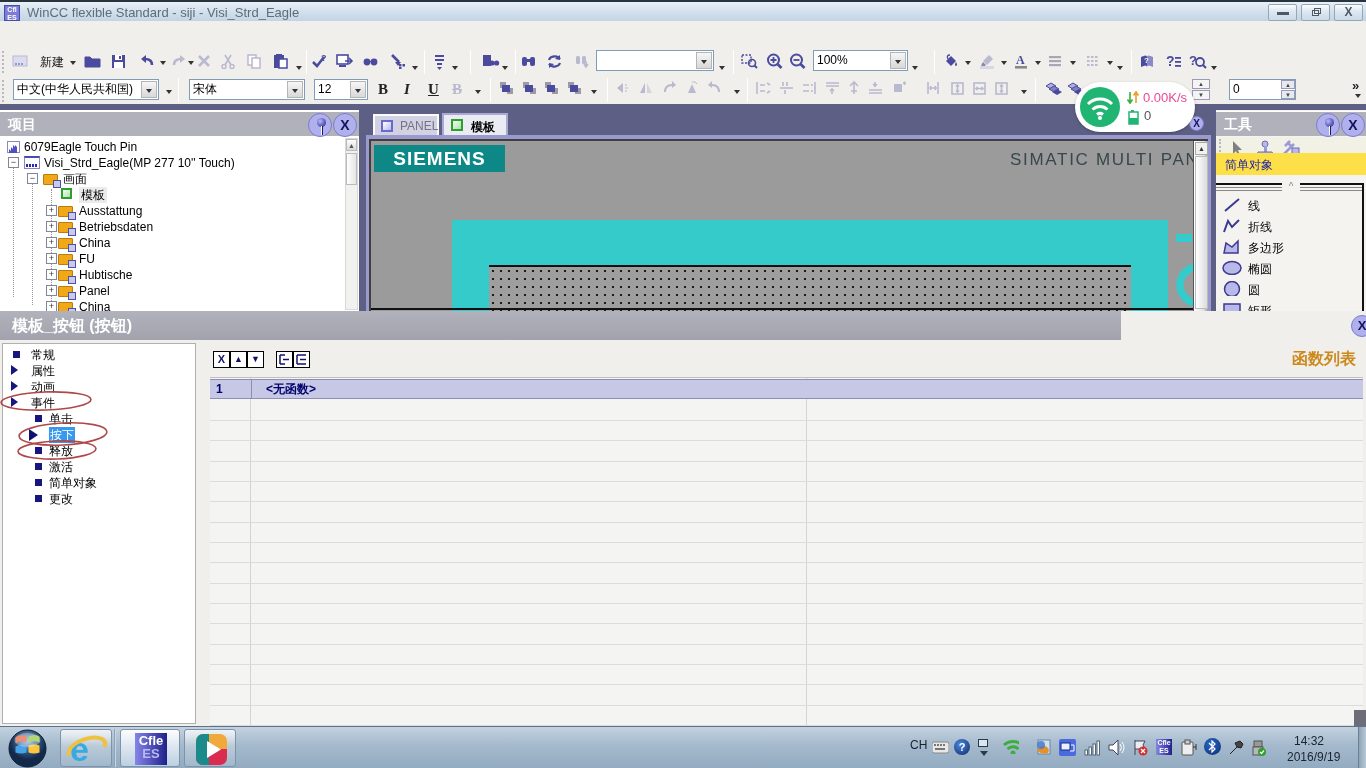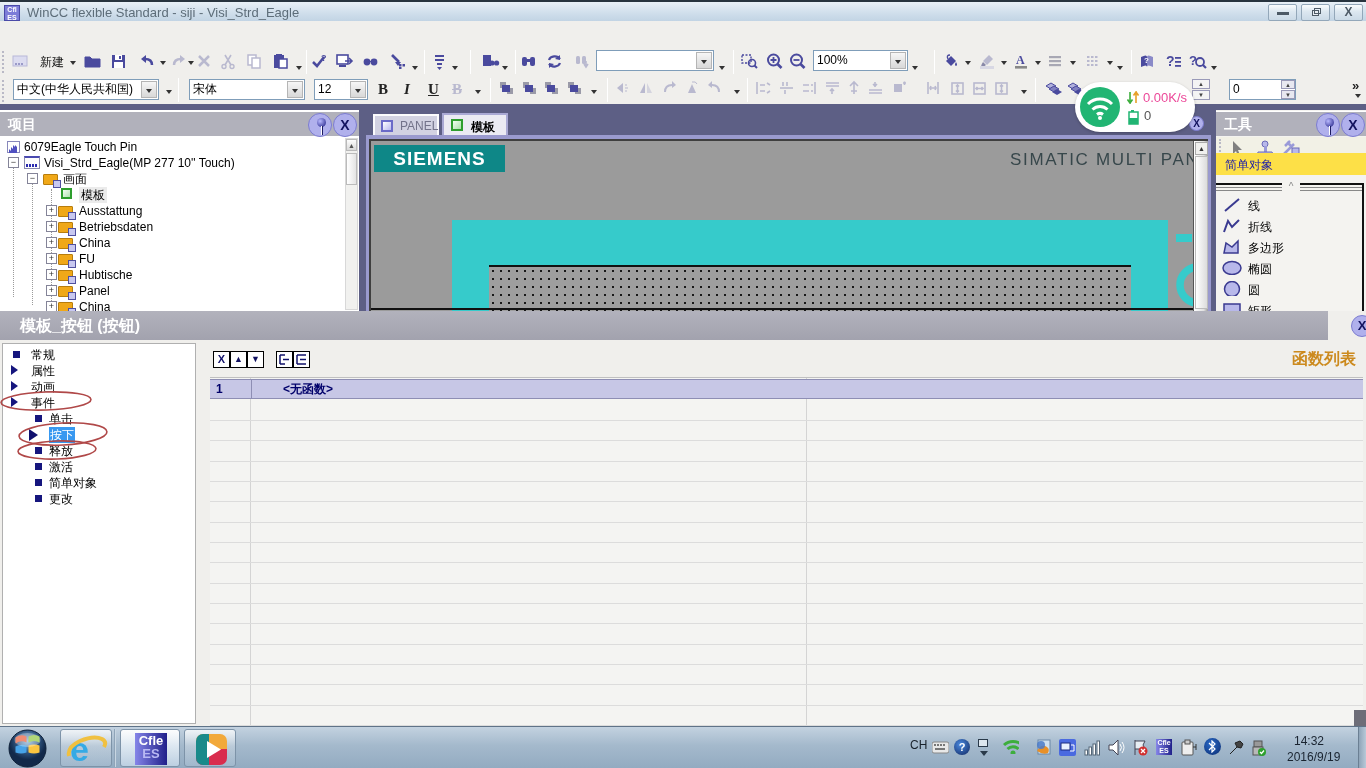--- a/index.html
+++ b/index.html
@@ -44,21 +44,21 @@
 #siemens{position:absolute;left:3px;top:4px;width:131px;height:27px;background:#0e8787;color:#fff;font-weight:bold;font-size:19px;text-align:center;line-height:27px;letter-spacing:1px}
 #simatic{position:absolute;left:639px;top:9px;width:184px;overflow:hidden;color:#37474b;font-size:17px;white-space:nowrap;letter-spacing:1.7px}
 #cyanrect{position:absolute;left:81px;top:79px;width:716px;height:120px;background:#36cbcb}
 #dotrect{position:absolute;left:118px;top:124px;width:642px;height:52px;background:#9e9e9e;border-top:2px solid #111;background-image:radial-gradient(circle 1.1px at 4px 4px,#181818 98%,transparent);background-size:8px 8px;background-position:0 0}
 
 #toolspanel{position:absolute;left:1216px;top:110px;width:150px;height:201px;background:#f4f3f0}
 .titem{position:absolute;left:0;height:21px;font-size:12px;color:#000;white-space:nowrap;width:140px}
 .tico{position:absolute;left:6px;top:2px;width:22px;height:15px}
 
 #dlg{position:absolute;left:0;top:311px;width:1366px;height:415px;background:#f0efec}
-#dlghead{position:absolute;left:0;top:0;width:1328px;height:29px;background:linear-gradient(#b2b2bc,#a2a2ae);color:#fff;font-weight:bold;font-size:16px;line-height:29px;padding-left:20px}
+#dlghead{position:absolute;left:0;top:0;width:1121px;height:29px;background:linear-gradient(#b2b2bc,#a2a2ae);color:#fff;font-weight:bold;font-size:16px;line-height:29px;padding-left:12px}
 #dlgtree{position:absolute;left:2px;top:32px;width:194px;height:381px;background:#fff;border:1px solid #b0b0b0;font-size:12px}
 .drow{position:absolute;left:0;height:16px;line-height:16px;white-space:nowrap;color:#000}
 .sqb{position:absolute;width:7px;height:7px;background:#16167e;top:4px}
 .trib{position:absolute;width:0;height:0;border-top:5px solid transparent;border-bottom:5px solid transparent;border-left:7px solid #16167e;top:2px}
 
 #fnlabel{position:absolute;right:10px;top:38px;color:#cc8a1e;font-size:16px;font-weight:bold}
 .dlgbtn{position:absolute;top:40px;width:17px;height:17px;background:#fff;border:1px solid #000;text-align:center;font-size:11px;line-height:15px;color:#101060;font-weight:bold}
 #tblarea{position:absolute;left:210px;top:66px;width:1153px;height:349px;background:#f4f4f2;border-top:1px solid #c0c0c0}
 .hline{position:absolute;left:0;width:1153px;height:1px;background:#dcdcdc}
 .vline{position:absolute;top:0;width:1px;height:349px;background:#d4d4d4}
@@ -653,21 +653,21 @@
         <div class="hline" style="top:225px"></div>
   <div class="hline" style="top:245px"></div>
         <div class="hline" style="top:266px"></div>
   <div class="hline" style="top:286px"></div>
         <div class="hline" style="top:306px"></div>
   <div class="hline" style="top:327px"></div>
         <div class="hline" style="top:347px"></div>
   <div id="row1">
           <span style="position:absolute;left:6px">1</span>
           <span style="position:absolute;left:41px;top:0;bottom:0;width:1px;background:#8e8eb4"></span>
-          <span style="position:absolute;left:73px">&lt;无函数&gt;</span>
+          <span style="position:absolute;left:56px">&lt;无函数&gt;</span>
         </div>
  </div>
 <div class="abs" style="left:1354px;top:399px;width:12px;height:16px;background:#6d6d78"></div>
     </div>
 
 <div id="taskbar">
  <svg class="abs" style="left:8px;top:2px" width="39" height="39">
    <defs>
           <radialGradient id="orb" cx="50%" cy="30%">
             <stop offset="0%" stop-color="#8fb8dd"></stop>

